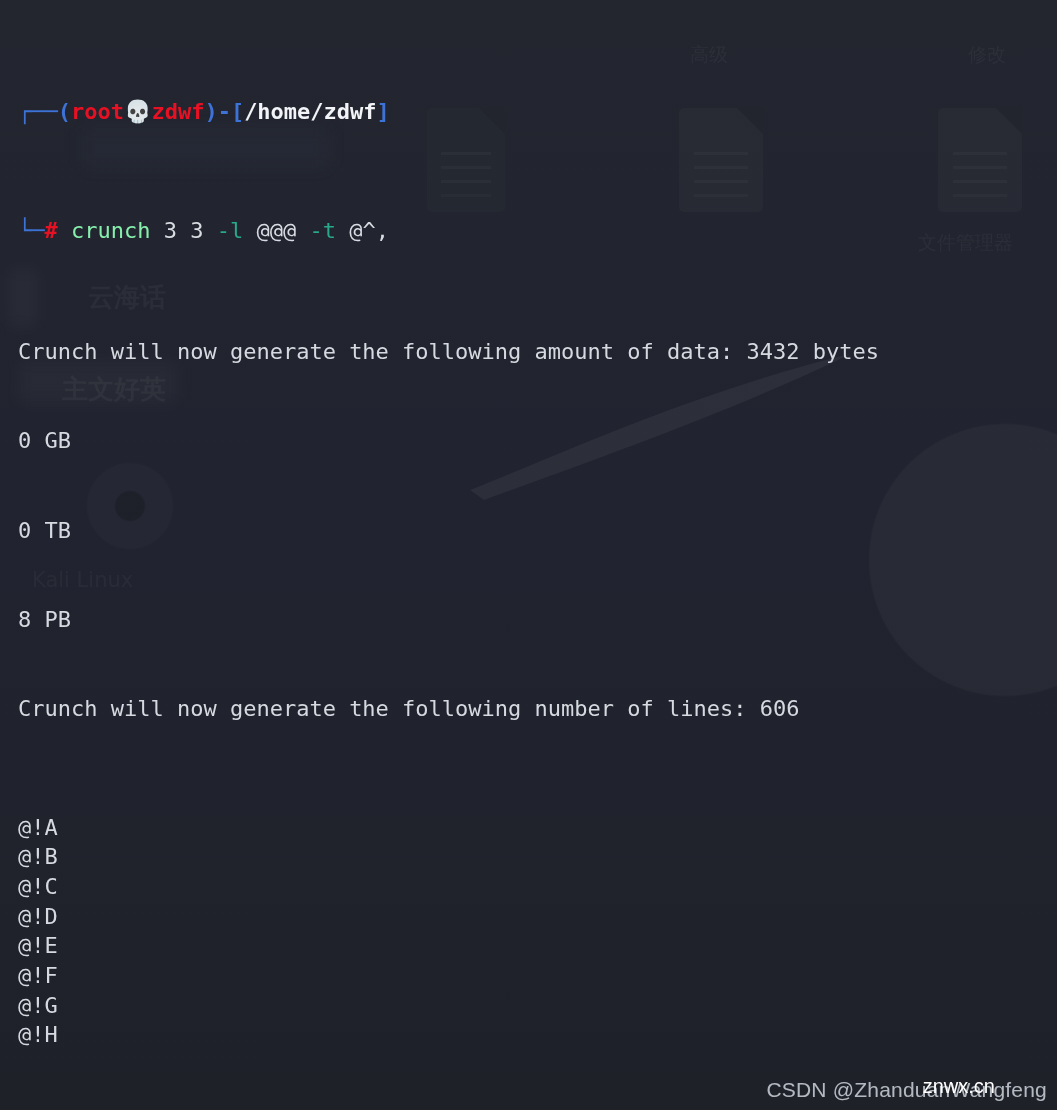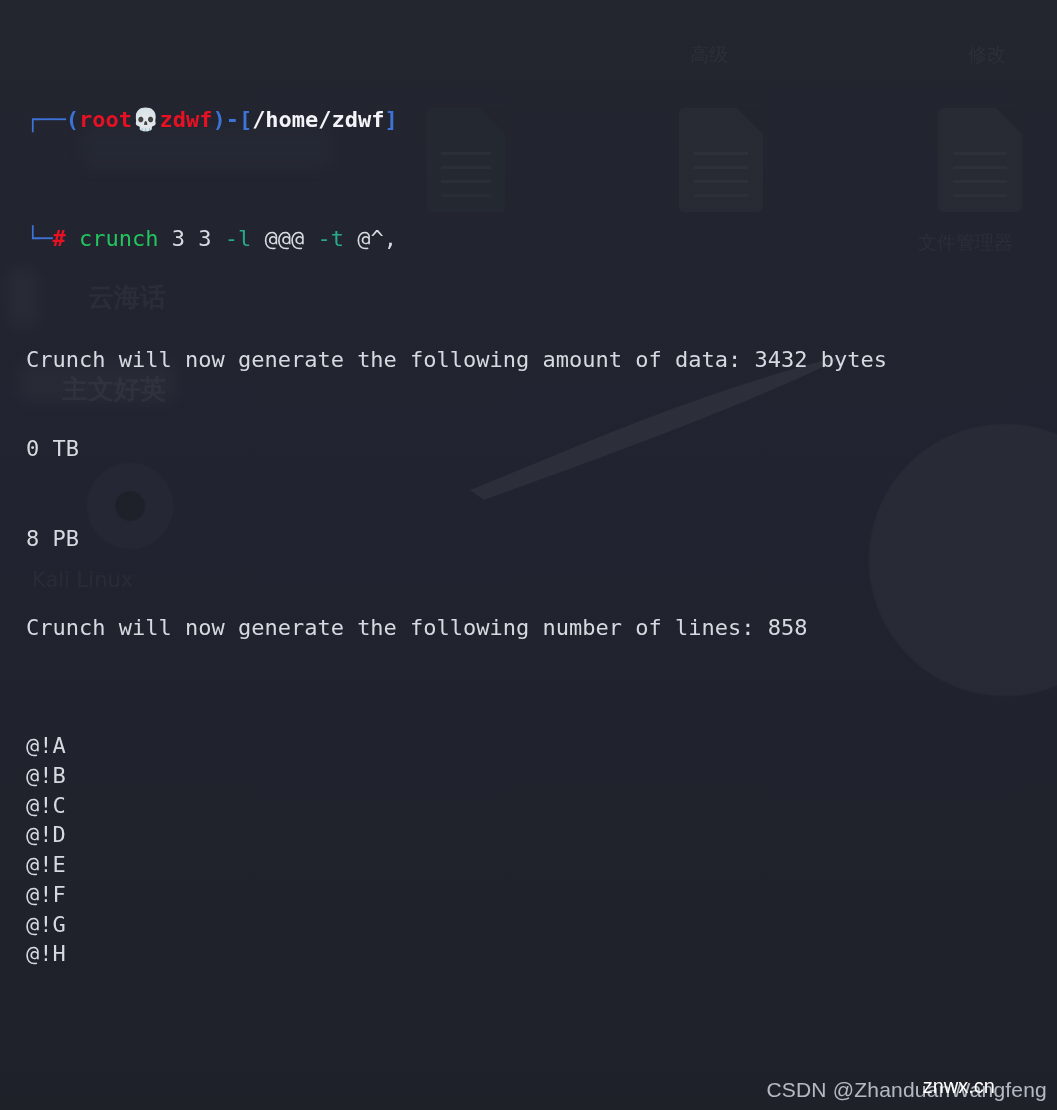--- a/index.html
+++ b/index.html
@@ -74,39 +74,39 @@
     pointer-events: none;
     color: rgba(255,255,255,0.045);
     font-family: "DejaVu Sans", sans-serif;
     white-space: nowrap;
   }
 
   
   #term {
     position: absolute;
     inset: 0;
-    padding: 16px;
+    padding: 8px;
     font-size: 22px;
     line-height: 29.7px;
     color: #d6dae0;
     white-space: pre;
     -webkit-font-smoothing: antialiased;
   }
   .row { height: 29.7px; padding-left: 10px; }
 
   
   .deco      { color: #3d72d6; font-weight: 700; }
   .paren     { color: #3d72d6; font-weight: 700; }
   .user      { color: #e81123; font-weight: 700; }
   .atsym     { color: #e81123; font-weight: 700; }
   .host      { color: #e81123; font-weight: 700; }
   .bracket   { color: #3d72d6; font-weight: 700; }
   .path      { color: #f2f4f7; font-weight: 700; }
   .hash      { color: #e81123; font-weight: 700; }
-  .cmd       { color: #22c55e; margin-top: 32px; }
+  .cmd       { color: #86efac; margin-top: 32px; }
   .arg       { color: #d8dce2; }
   .flag      { color: #29a98b; }
   .plain     { color: #d6dae0; }
 
   #promptline1 { padding-left: 10px; height: 30px; }
   #promptline2 { padding-left: 10px; height: 32px; }
 
   
   #watermark {
     position: absolute;
@@ -161,23 +161,24 @@
     <path d="M20 160 C 120 120, 250 60, 400 24 C 300 74, 150 128, 34 170 Z" fill="rgba(255,255,255,0.055)"></path>
   </svg>
 
   <div id="term">
 
     <div id="promptline1"><span class="deco">┌──</span><span class="paren">(</span><span class="user">root</span><span class="atsym">💀</span><span class="host">zdwf</span><span class="paren">)</span><span class="paren">-</span><span class="bracket">[</span><span class="path">/home/zdwf</span><span class="bracket">]</span></div>
 
     <div id="promptline2"><span class="deco">└─</span><span class="hash">#</span><span class="plain"> </span><span class="cmd">crunch</span><span class="plain"> </span><span class="arg">3</span><span class="plain"> </span><span class="arg">3</span><span class="plain"> </span><span class="flag">-l</span><span class="plain"> </span><span class="arg">@@@</span><span class="plain"> </span><span class="flag">-t</span><span class="plain"> </span><span class="arg">@^,</span></div>
 
     <div class="row">Crunch will now generate the following amount of data: 3432 bytes</div>
+    <div class="row">0 GB</div>
     <div class="row">0 TB</div>
     <div class="row">8 PB</div>
-    <div class="row">Crunch will now generate the following number of lines: 858</div>
+    <div class="row">Crunch will now generate the following number of lines: 606</div>
 
     <div id="generated-list"><div class="row">@!A</div><div class="row">@!B</div><div class="row">@!C</div><div class="row">@!D</div><div class="row">@!E</div><div class="row">@!F</div><div class="row">@!G</div><div class="row">@!H</div></div>
   </div>
 
   <div id="watermark">CSDN @ZhanduanWangfeng</div>
   <div id="watermark-overlay">znwx.cn</div>
 
 </div>
 
 </body></html>

